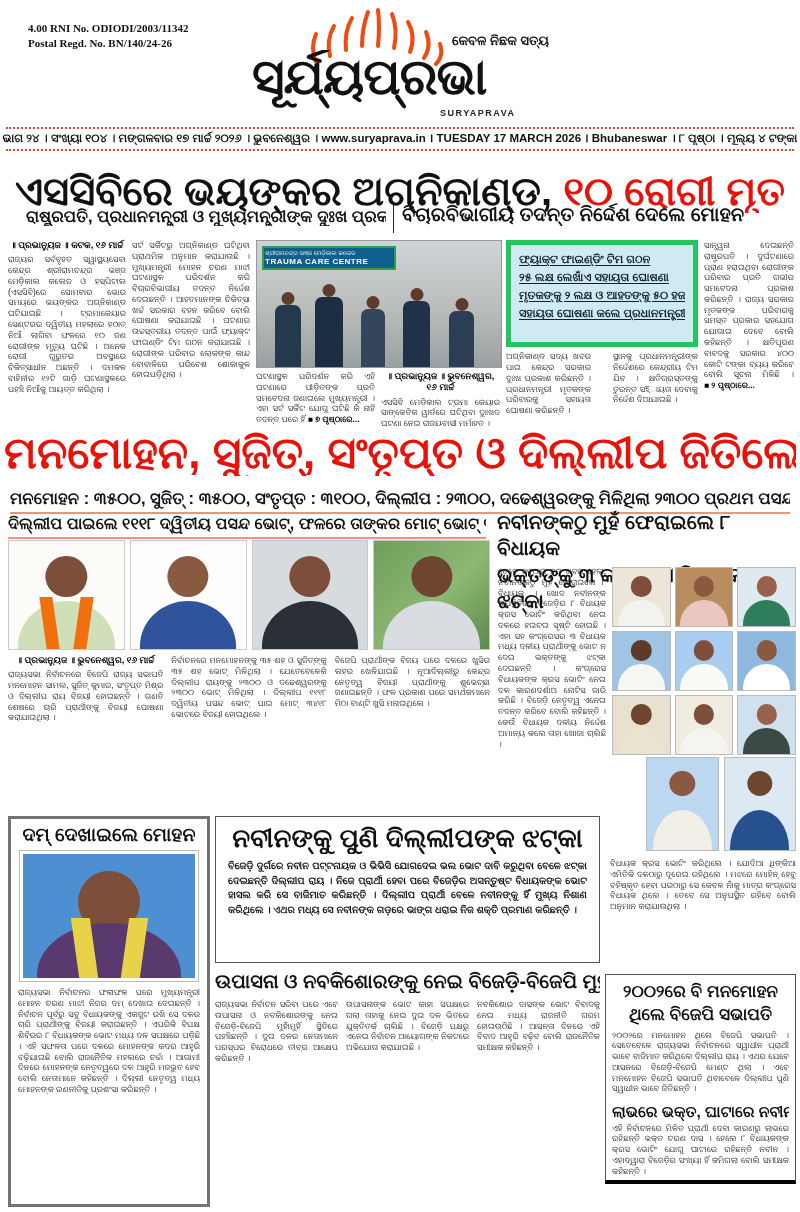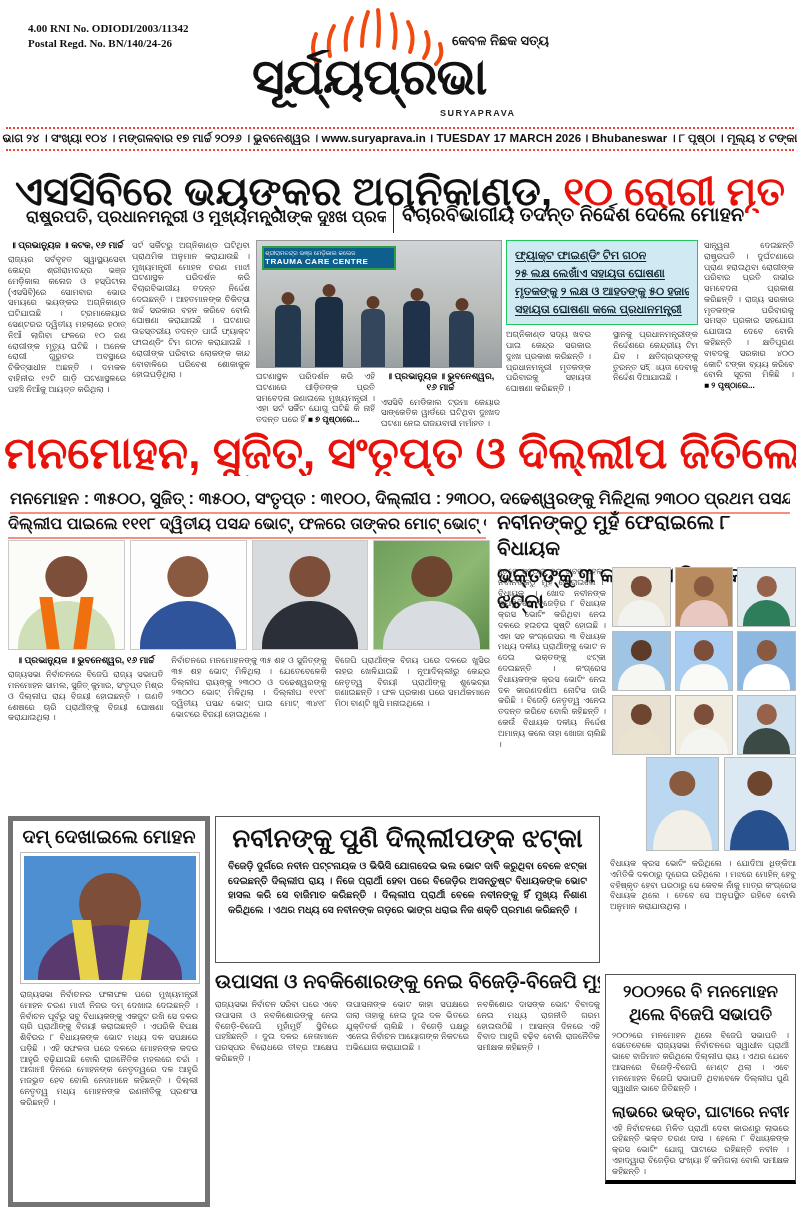--- a/index.html
+++ b/index.html
@@ -26,21 +26,21 @@
   .subL{top:207px;left:26px;width:360px;font-size:16.5px;font-weight:bold;overflow:hidden;white-space:nowrap;}
   .subdiv{top:205px;left:393px;width:1px;height:28px;background:#222;}
   .subR{top:203px;left:402px;width:392px;font-size:19.5px;font-weight:bold;overflow:hidden;white-space:nowrap;}
   .topstory{top:240px;left:8px;width:786px;height:186px;display:flex;gap:6px;}
   .topstory .c1,.topstory .c2{width:118px;flex:none;}
   .photoblock{width:244px;flex:none;display:flex;flex-direction:column;}
   .traumaphoto{width:244px;height:126px;border:1px solid #999;position:relative;overflow:hidden;flex:none;}
   .photosub{display:flex;gap:6px;margin-top:3px;flex:1;overflow:hidden;}
   .photosub>div{width:119px;overflow:hidden;}
   .boxblock{width:192px;flex:none;display:flex;flex-direction:column;}
-  .infobox{background:#cfeaf3;border:1px solid #22c55e;padding:5px 8px 6px;font-size:11.3px;font-weight:bold;line-height:1.6;color:#10222e;flex:none;}
+  .infobox{background:#cfeaf3;border:5px solid #22c55e;padding:5px 8px 20px;font-size:11.3px;font-weight:bold;line-height:1.6;color:#10222e;flex:none;}
   .infobox div{text-decoration:underline;text-underline-offset:2px;white-space:nowrap;overflow:hidden;}
   .boxsub{display:flex;gap:22px;margin-top:4px;flex:1;overflow:hidden;}
   .boxsub>div{width:93px;overflow:hidden;}
   .topstory .c5{flex:1;overflow:hidden;}
   
   .redhead{top:430px;left:4px;width:792px;text-align:center;font-weight:bold;font-size:44px;color:#e8120a;line-height:1.05;white-space:nowrap;overflow:hidden;}
   .sub1{top:489px;left:10px;width:780px;font-size:16.5px;font-weight:bold;text-align:center;padding-bottom:4px;border-bottom:2px solid #f4907f;white-space:nowrap;overflow:hidden;}
   .sub2{top:515px;left:8px;width:478px;font-size:16px;font-weight:bold;padding-bottom:4px;border-bottom:2px solid #f4907f;white-space:nowrap;overflow:hidden;}
   .sideheads{top:509px;left:497px;width:299px;font-size:20px;font-weight:bold;line-height:1.32;overflow:hidden;}
   .candrow{top:540px;left:8px;width:482px;height:110px;display:flex;gap:5px;}
@@ -63,21 +63,21 @@
   .gcell:nth-child(1){background:#ece6d8;} .gcell:nth-child(2){background:#b98d5f;}
   .gcell:nth-child(3){background:#dfe9f0;} .gcell:nth-child(4){background:#9fc4e4;}
   .gcell:nth-child(5){background:#a8cdf0;} .gcell:nth-child(6){background:#8fb8e0;}
   .gcell:nth-child(7){background:#e8e0d0;} .gcell:nth-child(8){background:#f0ece0;}
   .gcell:nth-child(9){background:#cfe0ee;}
   .gridlarge{top:757px;left:646px;width:150px;display:flex;gap:5px;}
   .glcell{flex:1;height:92px;position:relative;overflow:hidden;border:1px solid #bbb;}
   .glcell:nth-child(1){background:#bcd8f0;} .glcell:nth-child(2){background:#dce8f2;}
   .gridcaption{top:858px;left:610px;width:186px;height:104px;}
   
-  .boxmohan{top:816px;left:8px;width:202px;height:391px;border:5px solid #737373;padding:4px 7px;box-sizing:border-box;overflow:hidden;}
+  .boxmohan{top:816px;left:8px;width:202px;height:391px;border:3px solid #737373;padding:4px 7px;box-sizing:border-box;overflow:hidden;}
   .boxmohan h2{margin:1px 0 4px;font-size:19px;text-align:center;white-space:nowrap;overflow:hidden;}
   .mohanphoto{width:180px;height:132px;margin:0 auto 5px;background:#fff;border:1px solid #bbb;padding:3px;box-sizing:border-box;}
   .mohaninner{width:100%;height:100%;background:#4d8fd1;position:relative;overflow:hidden;}
   .boxdillip{top:816px;left:215px;width:385px;height:147px;border:1px solid #555;padding:4px 12px;box-sizing:border-box;overflow:hidden;}
   .boxdillip h2{margin:2px 0 5px;font-size:26px;text-align:center;white-space:nowrap;overflow:hidden;}
   .boxdillip .lede{font-size:9.8px;font-weight:bold;text-align:justify;line-height:1.5;color:#111;}
   .upasana{top:970px;left:215px;width:385px;height:238px;overflow:hidden;}
   .upasana h2{margin:0 0 6px;font-size:19.5px;text-align:center;white-space:nowrap;overflow:hidden;}
   .upasana .cols{display:flex;gap:8px;height:204px;}
   .upasana .cols>div{flex:1;overflow:hidden;}

